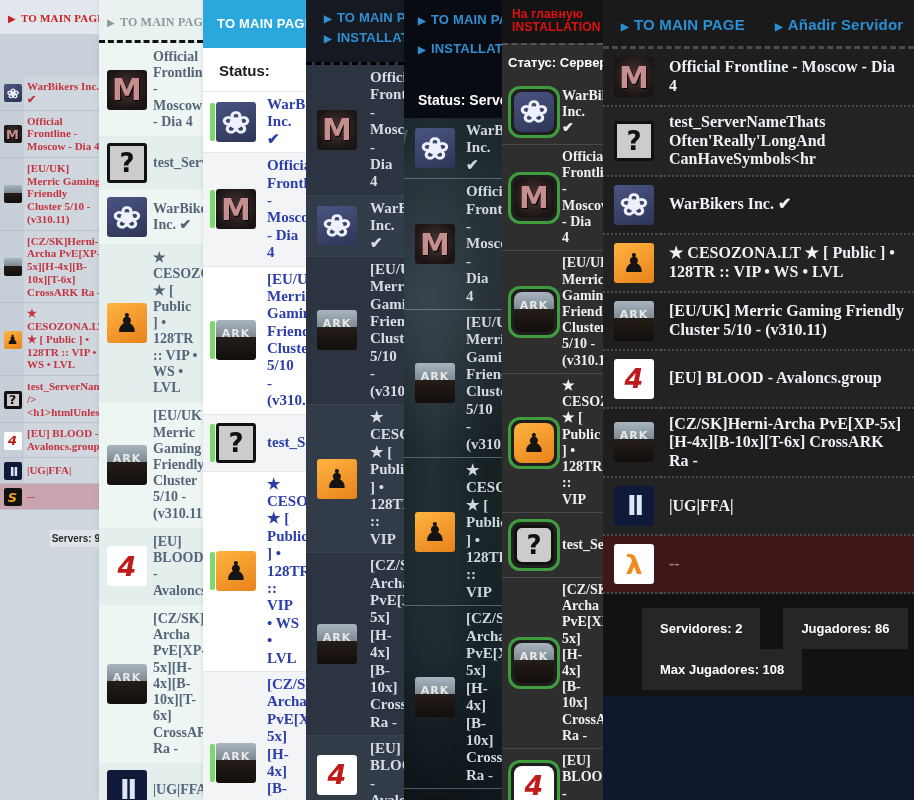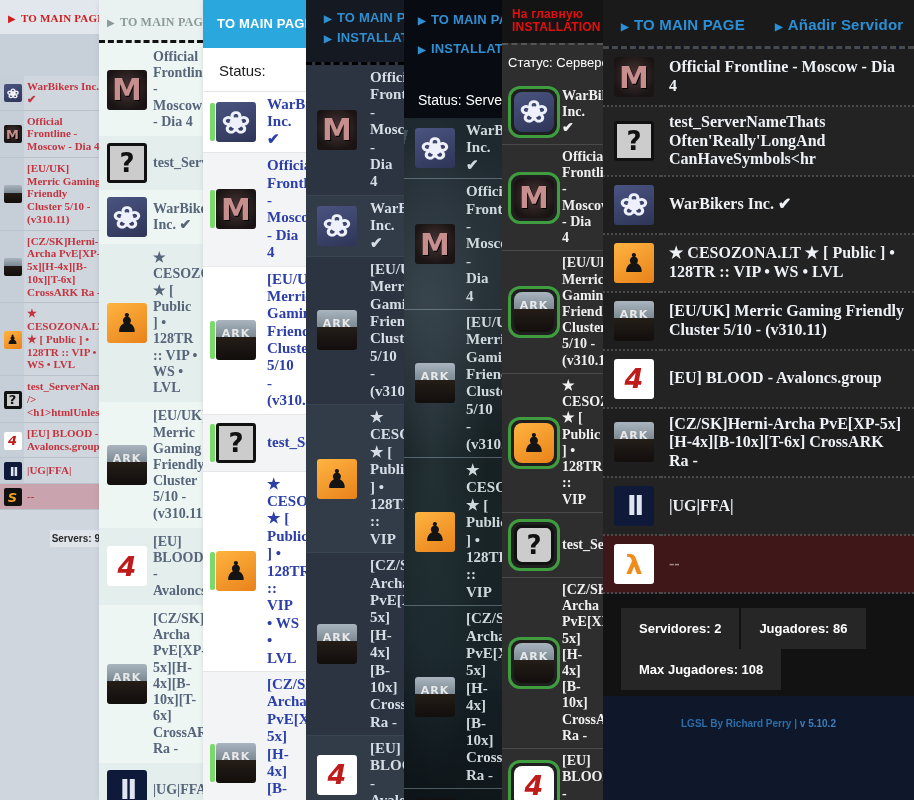--- a/index.html
+++ b/index.html
@@ -24,21 +24,21 @@
   .navbar { padding: 6px 8px 8px 8px; white-space: nowrap; }
   .navlink {
     display: inline-block;
     font-weight: bold;
     font-size: 13px;
     white-space: nowrap;
     letter-spacing: .2px;
   }
   .navlink .arw { font-size: 10px; margin-right: 5px; }
 
-  .statushdr { font-weight: normal; font-size: 13px; white-space: nowrap; padding: 6px 10px; }
+  .statushdr { font-weight: bold; font-size: 13px; white-space: nowrap; padding: 6px 10px; }
 
   .srvtable { width: 100%; border-collapse: collapse; table-layout: fixed; }
   .srvrow td { vertical-align: middle; }
   .icocell { width: 54px; padding: 5px 4px 5px 6px; text-align: center; }
   .namecell { padding: 4px 6px; font-weight: bold; line-height: 1.16; }
 
   .ico {
     width: 40px; height: 40px;
     display: inline-block;
     position: relative;
@@ -80,21 +80,21 @@
   }
   .ico-wrap.online::before { background:#7bd96b; }
 
   .ring { padding:3px; border-radius:12px; display:inline-block; }
   .ring.online { border:3px solid #3f9d3f; background:#1f1f1f; }
   .ring .ico { border-radius: 8px; }
 
   .footbar { text-align:center; padding: 10px 4px; }
   .footcell {
     display:inline-block; padding: 10px 14px; font-size: 13px; font-weight:bold;
-    font-family:"Liberation Sans", sans-serif; white-space: nowrap;
+    font-family:"Liberation Sans", sans-serif; white-space: nowrap; margin-left: 21px;
   }
   .credits { text-align:center; font-size: 10px; padding-top: 16px; font-weight: bold; }
 
   
   #p1 { left:0; width:104px; background:#cfd6de; }
   #p1 .navbar { background:#e2e7ed; padding-top:8px; }
   #p1 .navlink { color:#cc1f1f; font-size:11px; }
   #p1 .spacer { height:42px; background:#c7cfd9; }
   #p1 .srvrow { border-bottom:1px solid #b9c2cd; }
   #p1 .icocell { width:24px; padding:3px 2px 3px 3px; background:#c6ced8; }
@@ -483,20 +483,15 @@
       </tr>
       <tr class="srvrow offline">
         <td class="icocell"><span class="ico ico-hl"><span class="glyph">λ</span></span></td>
         <td class="namecell">--</td>
       </tr>
     </tbody>
       </table>
     <div class="footbar">
       <span class="footcell">Servidores: 2</span><span class="footcell">Jugadores: 86</span><span class="footcell">Max Jugadores: 108</span>
     </div>
-    <div class="credits">
-      <span>LGSL By Richard Perry</span>
-      <span>|</span>
-      <span class="ver">v 5.10.2</span>
-    </div>
   </div>
 
 </div>
 
 </body></html>

